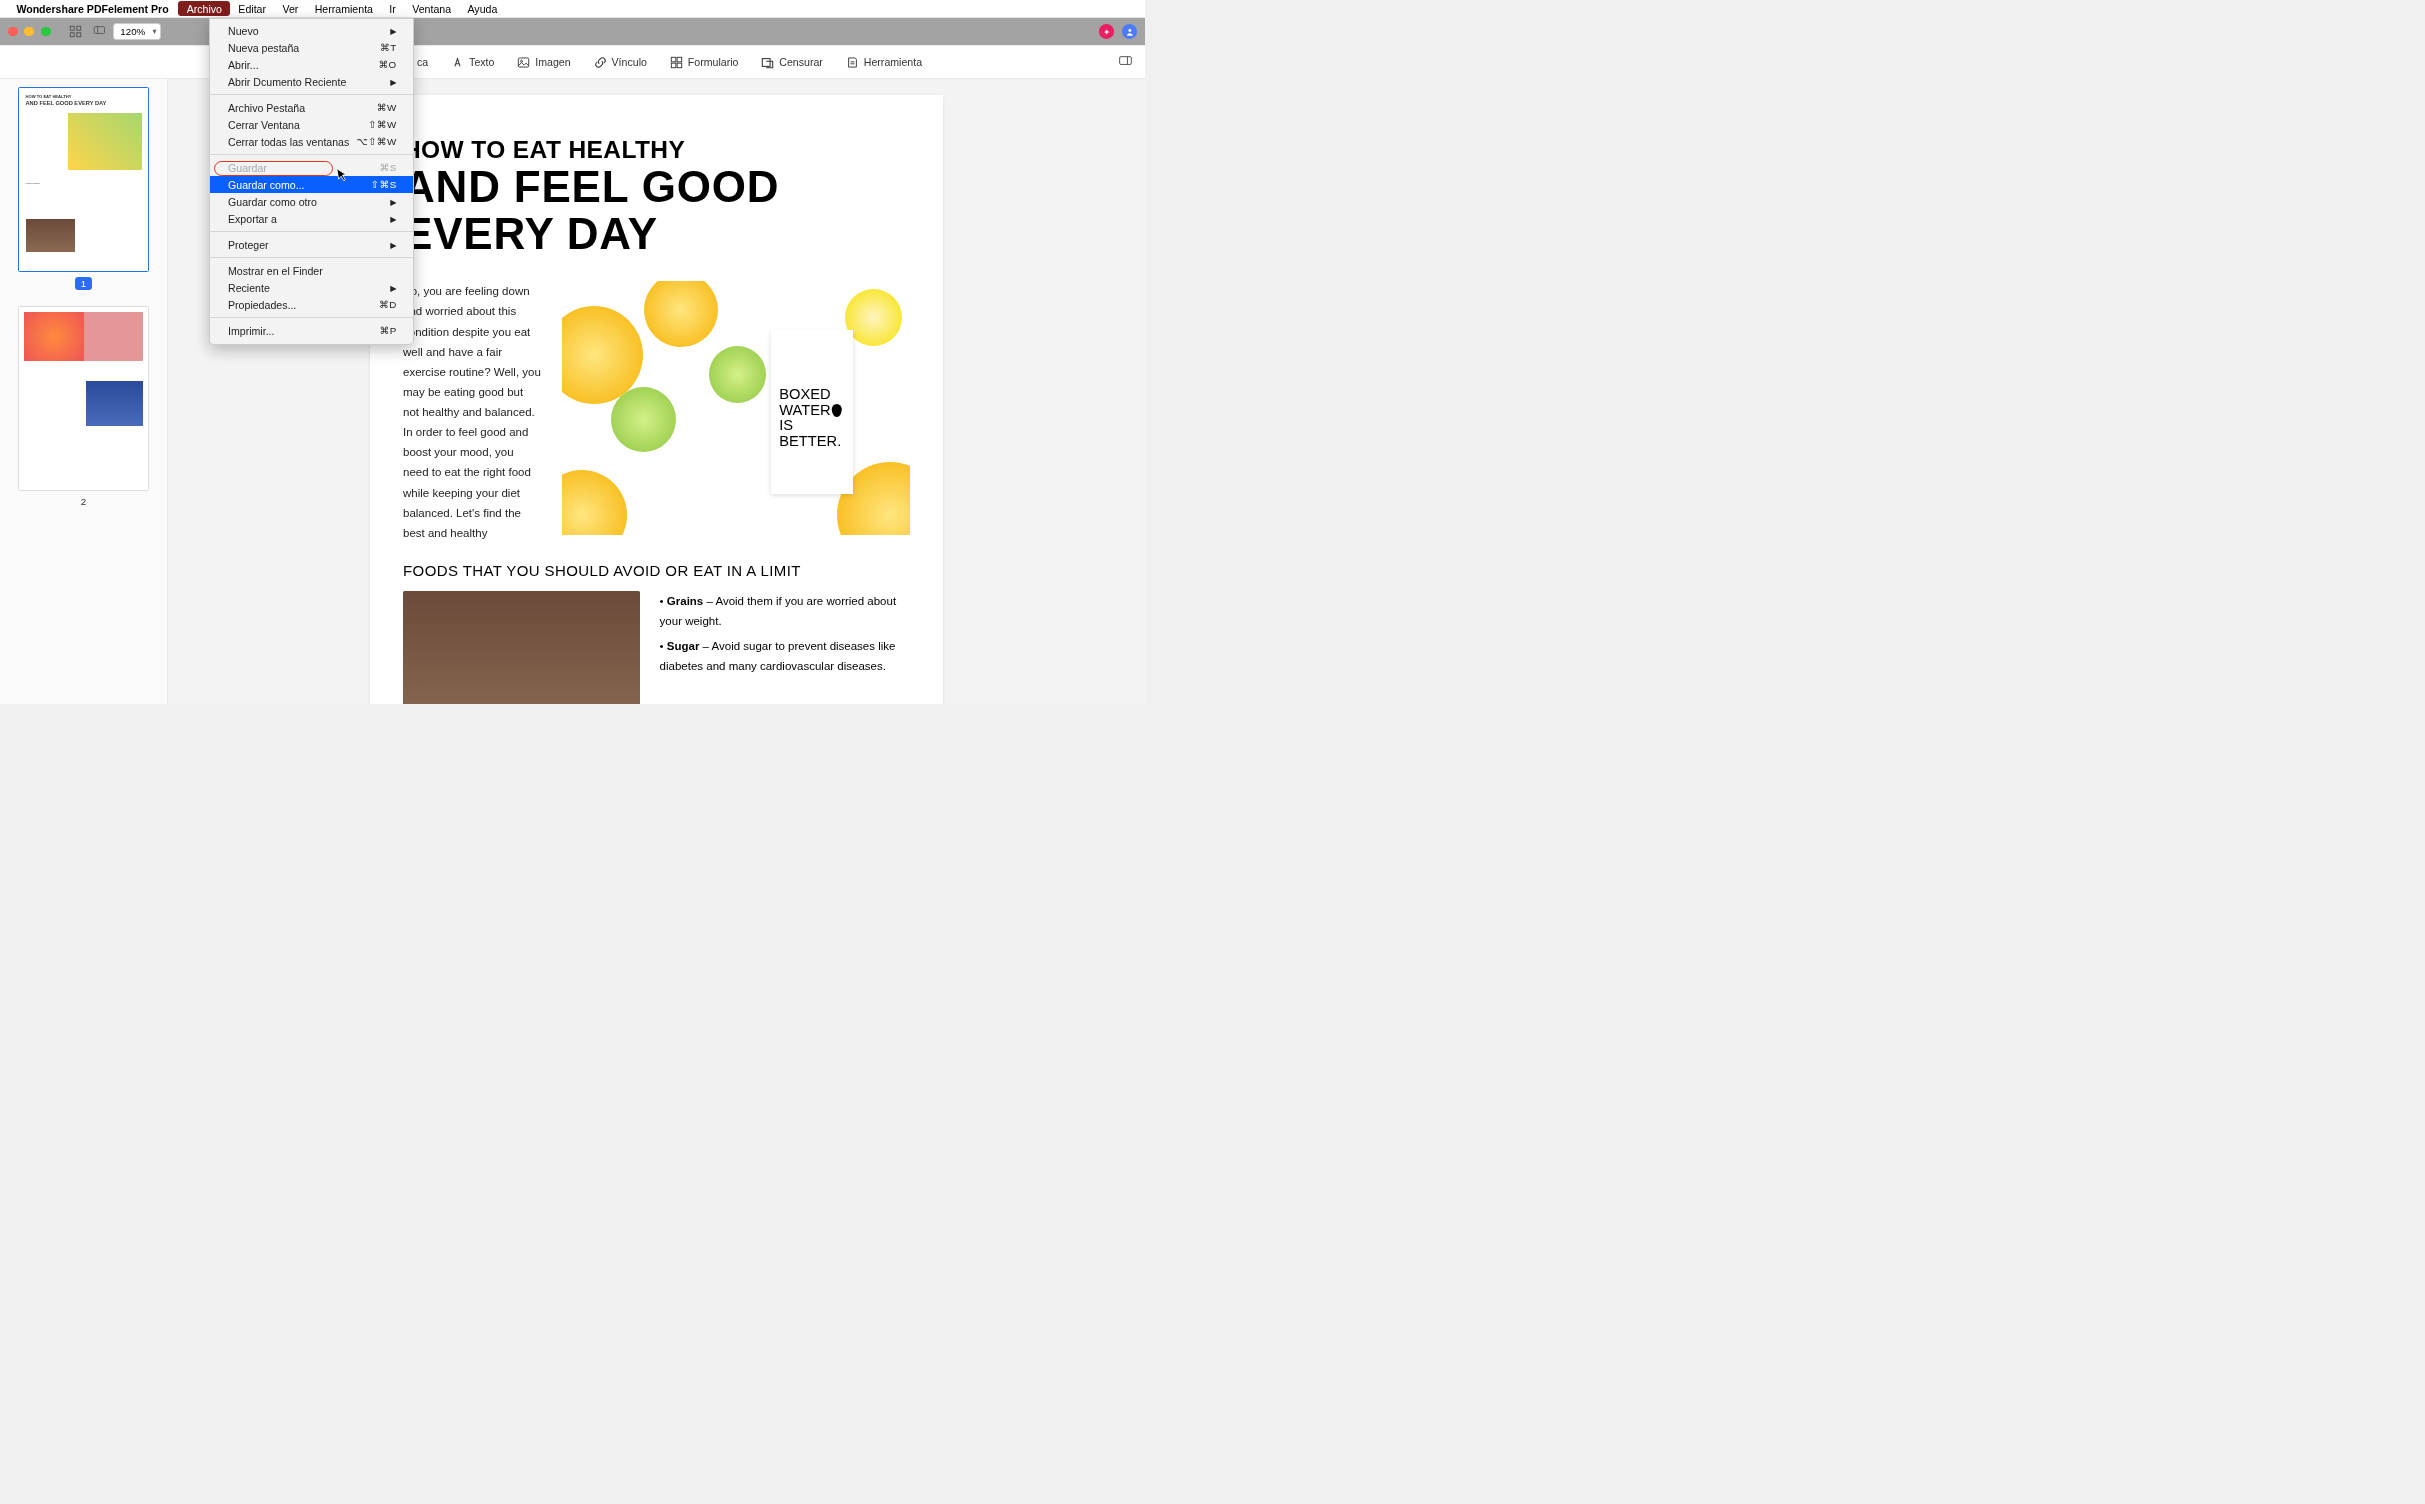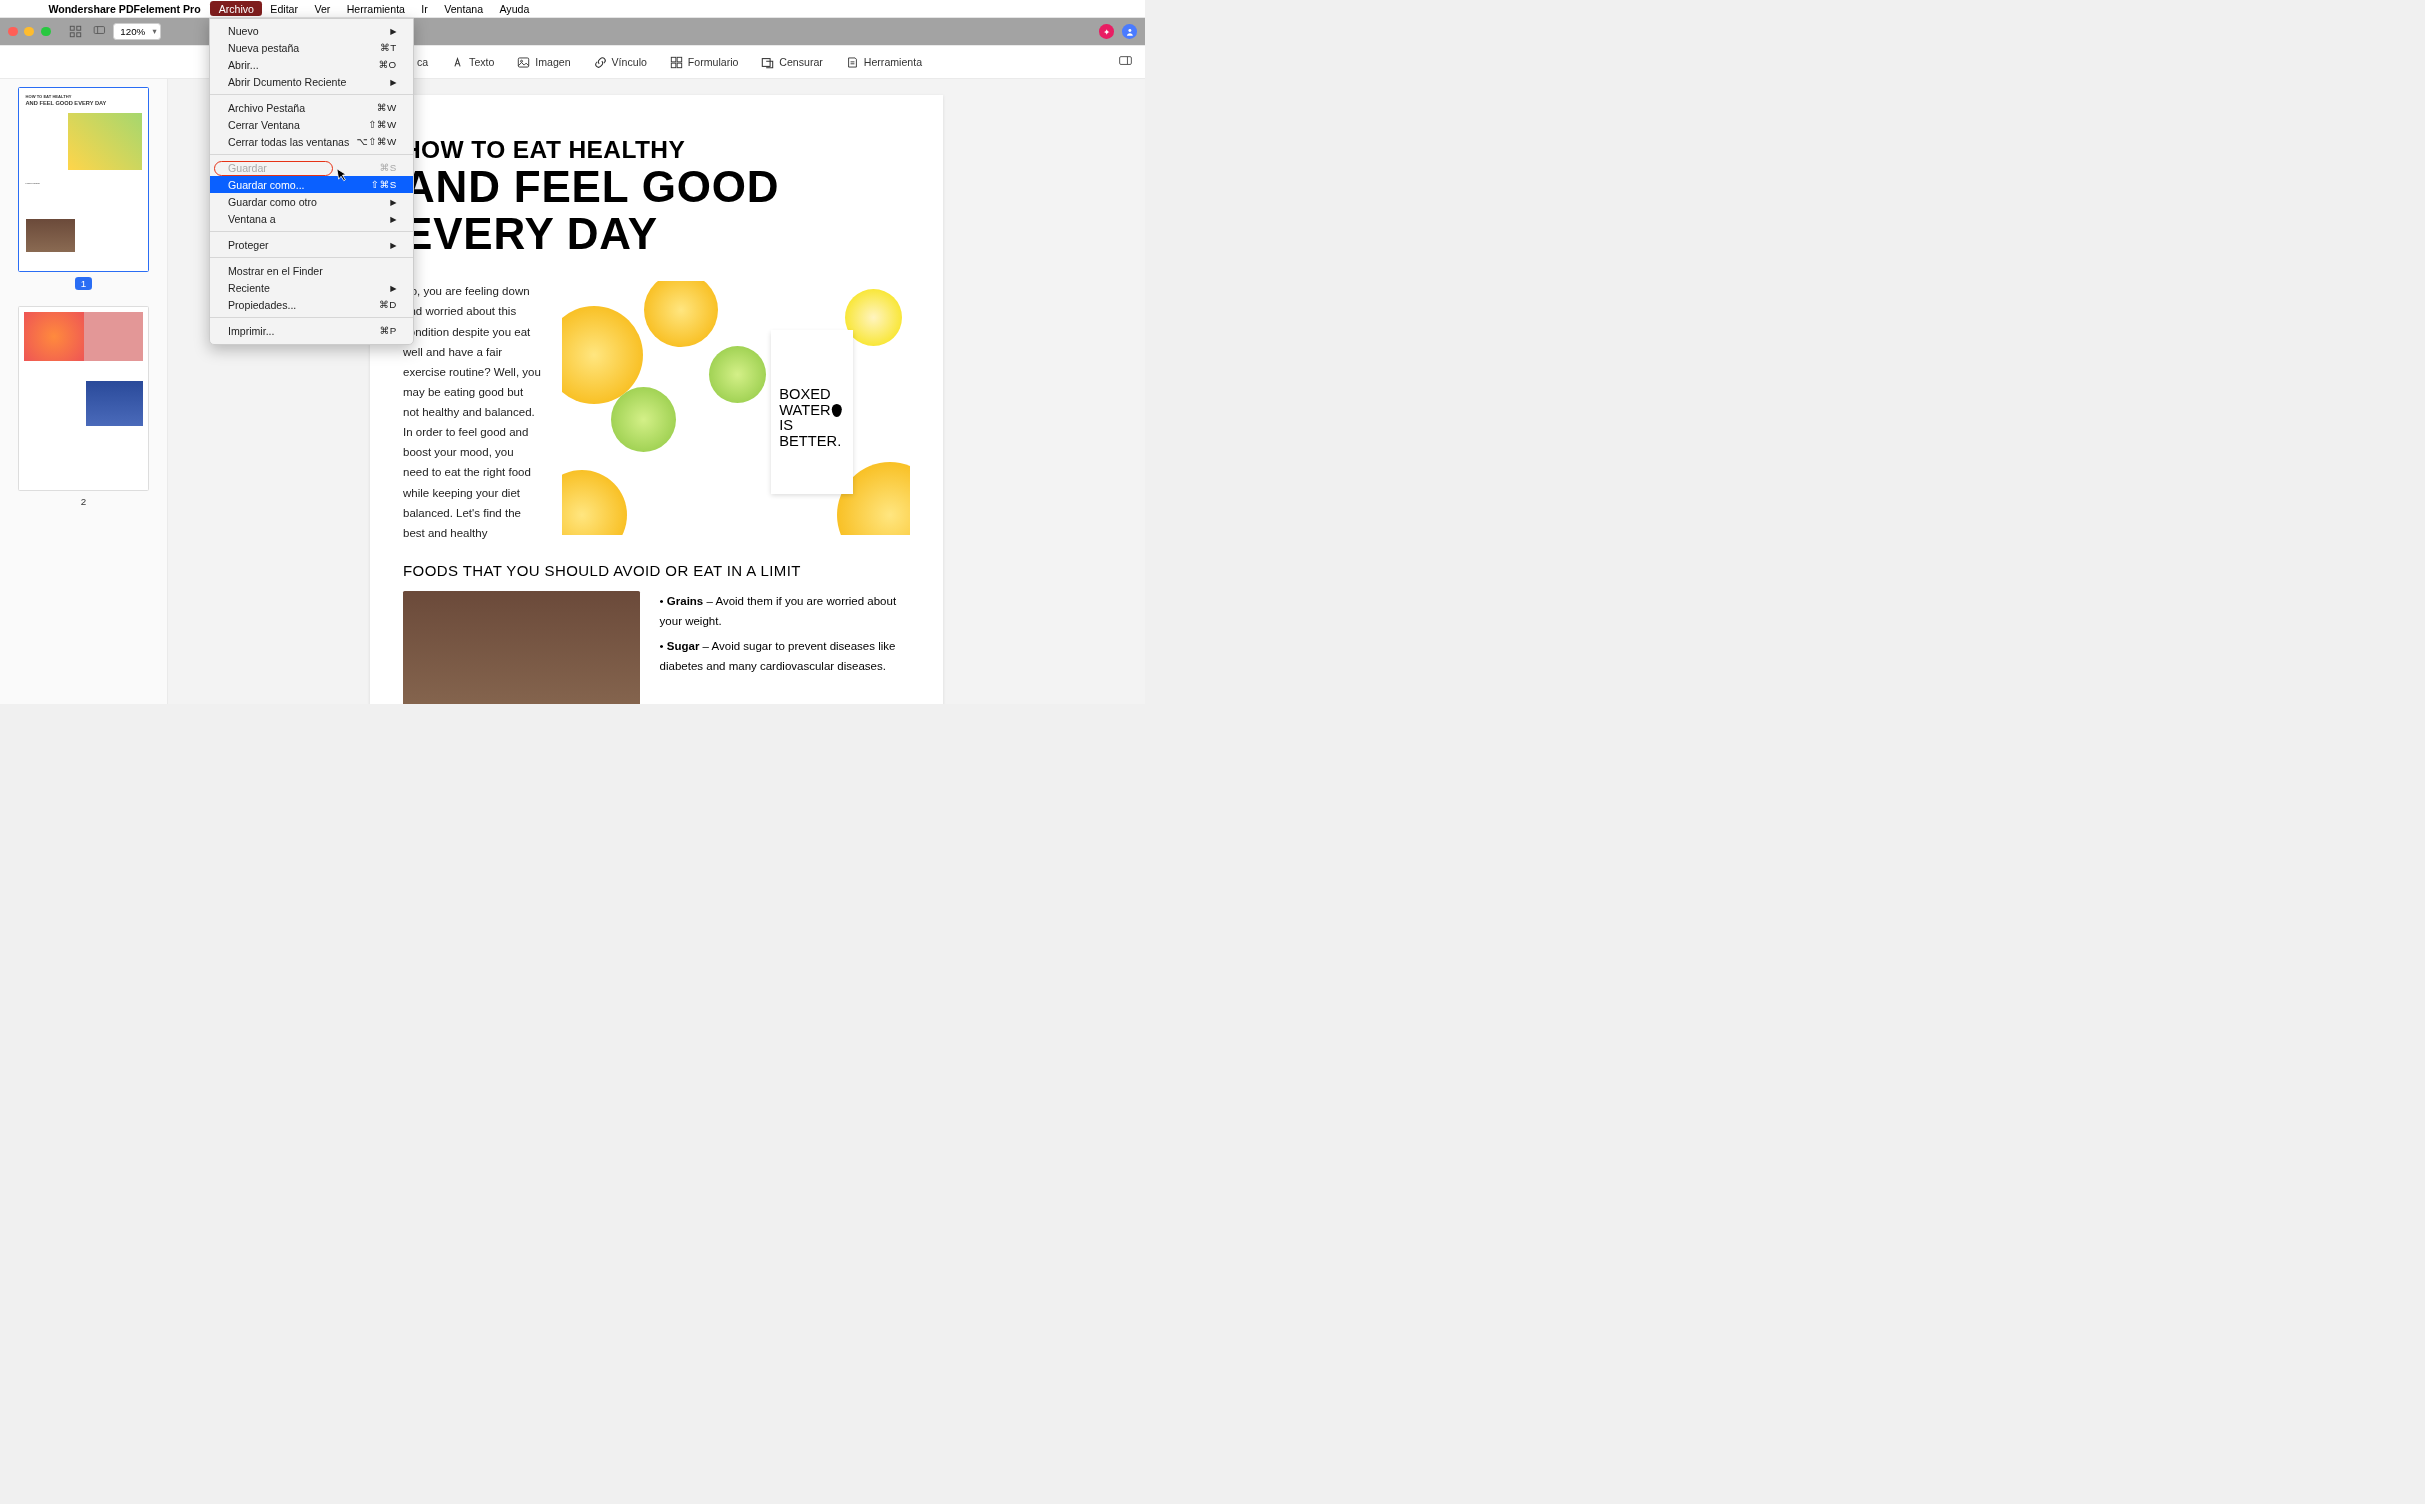--- a/index.html
+++ b/index.html
@@ -1,21 +1,21 @@
 <!DOCTYPE html>
 <html style="font-size:13px"><head>
 <meta charset="utf-8">
 <style>
 * { margin: 0; padding: 0; box-sizing: border-box; font-family: -apple-system, BlinkMacSystemFont, "Segoe UI", Helvetica, Arial, sans-serif; }
 body { background: #f0f0f0; width: 1145px; height: 704px; overflow: hidden; position: relative; }
 
 
 .menubar { height: 18px; background: #fff; display: flex; align-items: center; padding: 0 8.2px; font-size: 10.6px; border-bottom: 0.8px solid #e5e5e5; position: relative; z-index: 5; }
 .apple-logo { font-size: 11.5px; margin-right: 8.2px; }
-.app-name { font-weight: 700; margin-right: 9.8px; margin-left: 32px; }
+.app-name { font-weight: 700; margin-right: 9.8px; }
 .menu-item { padding: 1.6px 8.2px; cursor: default; }
 .menu-item.active { background: #7f1d1d; color: #fff; border-radius: 3.3px; }
 
 
 .window { position: absolute; top: 18px; left: 0; right: 0; bottom: 0; background: #fff; }
 
 
 .titlebar { height: 28px; background: #a3a3a3; border-bottom: 0.8px solid #eaeaea; display: flex; align-items: center; padding: 0 8.2px; }
 .traffic { display: flex; gap: 6.5px; margin-right: 16.4px; }
 .tl { width: 9.8px; height: 9.8px; border-radius: 50%; }
@@ -303,21 +303,21 @@
     </div>
   <div class="dd-row hl">
       <span>Guardar como...</span>
       <span class="kbd">⇧⌘S</span>
     </div>
   <div class="dd-row">
       <span>Guardar como otro</span>
       <span class="sub-arrow">▶</span>
     </div>
   <div class="dd-row">
-      <span>Ventana a</span>
+      <span>Exportar a</span>
       <span class="sub-arrow">▶</span>
     </div>
   <div class="dd-sep"></div>
   <div class="dd-row">
       <span>Proteger</span>
       <span class="sub-arrow">▶</span>
     </div>
   <div class="dd-sep"></div>
   <div class="dd-row">
       <span>Mostrar en el Finder</span>

